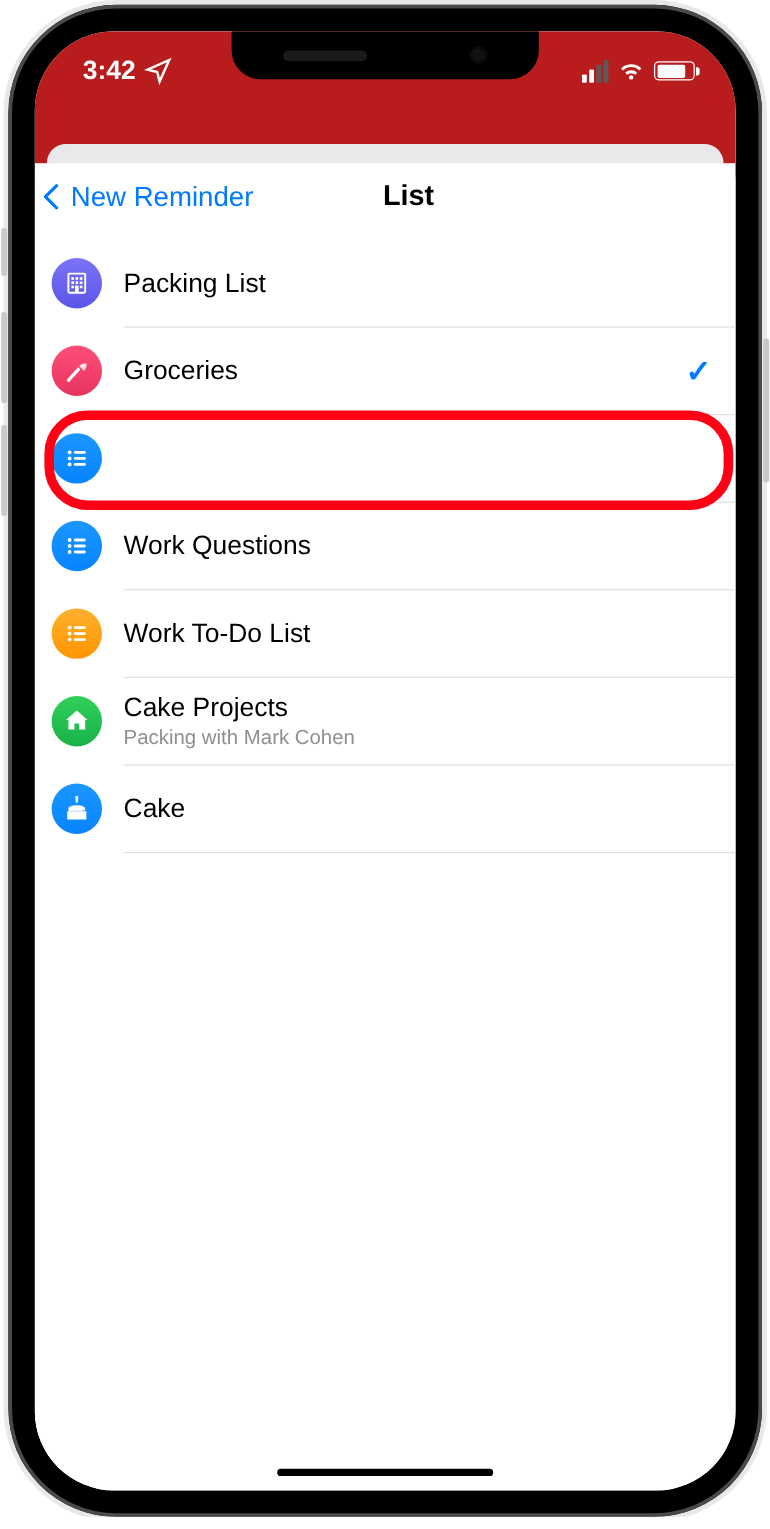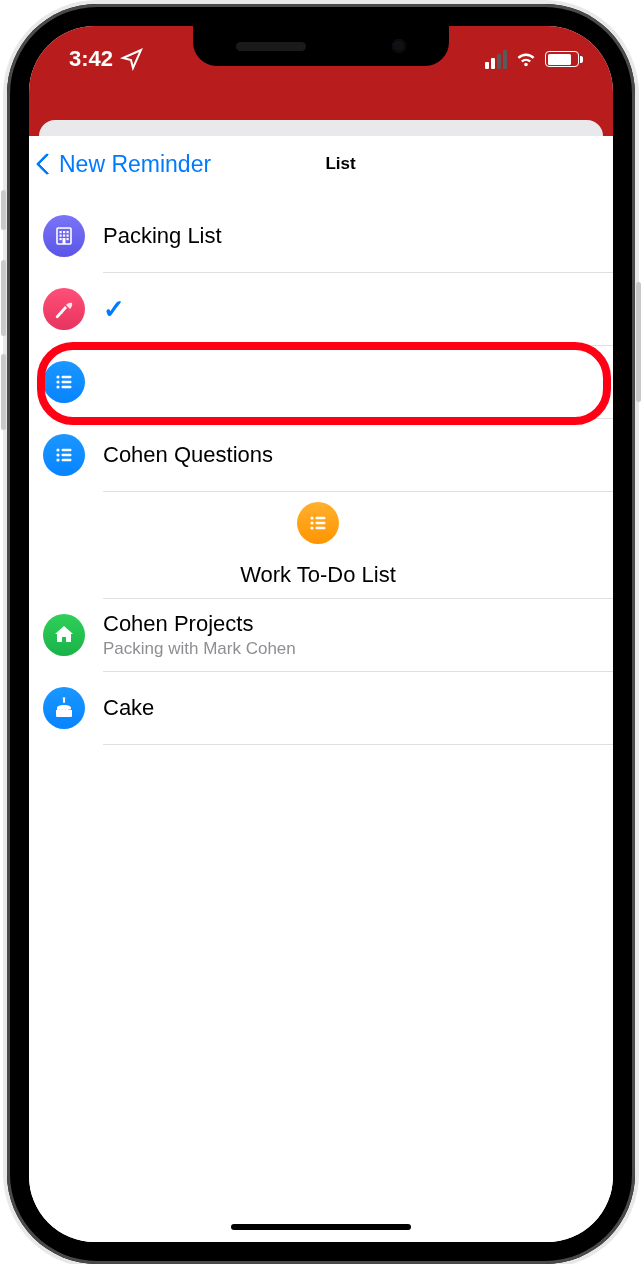--- a/index.html
+++ b/index.html
@@ -96,21 +96,21 @@
     border-top-right-radius: 14px;
   }
   .nav {
     height: 56px;
     display:flex;
     align-items:center;
     justify-content:center;
     position:relative;
     padding-left:39px;
   }
-  .nav-title { font-size: 17px; font-weight:600; color:#000;}
+  .nav-title { font-size: 24px; font-weight:600; color:#000;}
   .back {
     position:absolute; left:10px; top:0; bottom:0;
     display:flex; align-items:center; gap:4px;
     color:#007aff; font-size:23px;
   }
   .chev-left { width:16px; height:16px; border-left:3.5px solid #007aff; border-bottom:3.5px solid #007aff; transform: rotate(45deg); border-radius:2px;}
   .list { padding-left: 14px; padding-top: 8px;}
   .row {
     display:flex; align-items:center; gap:18px;
     min-height: 72px;
@@ -229,20 +229,23 @@
           </div>
           <div class="row-wrapper">
             <div class="row" style="border-bottom: none;">
               <div class="icon c-red">
                 <svg viewBox="0 0 24 24" fill="#fff">
                   <path d="M14 8c3-3 6-2 6-2s1 3-2 6l-2-2-2-2z" opacity="0.85"></path>
                   <path d="M13 9l2 2-9 10c-1 1-3-1-2-2l9-10z"></path>
                   <line x1="9" y1="15" x2="11" y2="17" stroke="#fff" stroke-width="0.8" opacity="0.5"></line>
                 </svg>
               </div>
+              <div class="txt">
+                <div class="lbl">Groceries</div>
+              </div>
               <div class="check">✓</div>
             </div>
             <div style="margin-left: 60px; height: 1px; background: rgb(224, 224, 226);"></div>
           </div>
           <div class="row-wrapper" style="position: relative;">
             <div class="row" style="border-bottom: none;">
               <div class="icon c-blue">
                 <svg viewBox="0 0 24 24" fill="#fff">
                   <circle cx="6" cy="7" r="1.6"></circle>
                   <rect x="9.5" y="5.8" width="10" height="2.4" rx="1.2"></rect>
@@ -262,27 +265,27 @@
                 <svg viewBox="0 0 24 24" fill="#fff">
                   <circle cx="6" cy="7" r="1.6"></circle>
                   <rect x="9.5" y="5.8" width="10" height="2.4" rx="1.2"></rect>
                   <circle cx="6" cy="12" r="1.6"></circle>
                   <rect x="9.5" y="10.8" width="10" height="2.4" rx="1.2"></rect>
                   <circle cx="6" cy="17" r="1.6"></circle>
                   <rect x="9.5" y="15.8" width="10" height="2.4" rx="1.2"></rect>
                 </svg>
               </div>
               <div class="txt">
-                <div class="lbl">Cohen Questions</div>
-              </div>
-            </div>
-            <div style="margin-left: 60px; height: 1px; background: rgb(224, 224, 226);"></div>
-          </div>
-          <div class="row-wrapper">
-            <div class="row" style="border-bottom: none; flex-direction: column;">
+                <div class="lbl">Work Questions</div>
+              </div>
+            </div>
+            <div style="margin-left: 60px; height: 1px; background: rgb(224, 224, 226);"></div>
+          </div>
+          <div class="row-wrapper">
+            <div class="row" style="border-bottom: none;">
               <div class="icon c-orange">
                 <svg viewBox="0 0 24 24" fill="#fff">
                   <circle cx="6" cy="7" r="1.6"></circle>
                   <rect x="9.5" y="5.8" width="10" height="2.4" rx="1.2"></rect>
                   <circle cx="6" cy="12" r="1.6"></circle>
                   <rect x="9.5" y="10.8" width="10" height="2.4" rx="1.2"></rect>
                   <circle cx="6" cy="17" r="1.6"></circle>
                   <rect x="9.5" y="15.8" width="10" height="2.4" rx="1.2"></rect>
                 </svg>
               </div>
@@ -293,21 +296,21 @@
             <div style="margin-left: 60px; height: 1px; background: rgb(224, 224, 226);"></div>
           </div>
           <div class="row-wrapper">
             <div class="row" style="border-bottom: none;">
               <div class="icon c-green">
                 <svg viewBox="0 0 24 24" fill="#fff">
                   <path d="M12 3l9 8h-2v8h-5v-5h-4v5H5v-8H3l9-8z"></path>
                 </svg>
               </div>
               <div class="txt">
-                <div class="lbl">Cohen Projects</div>
+                <div class="lbl">Cake Projects</div>
                 <div class="sub">Packing with Mark Cohen</div>
               </div>
             </div>
             <div style="margin-left: 60px; height: 1px; background: rgb(224, 224, 226);"></div>
           </div>
           <div class="row-wrapper">
             <div class="row" style="border-bottom: none;">
               <div class="icon c-blue">
                 <svg viewBox="0 0 24 24" fill="#fff">
                   <rect x="11" y="3" width="2" height="4" rx="1"></rect>

